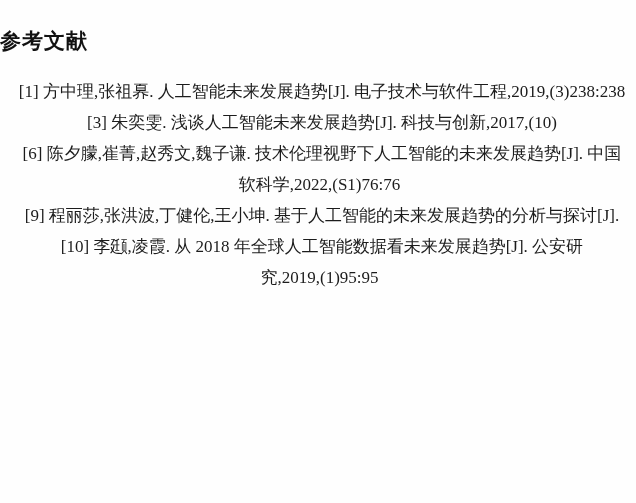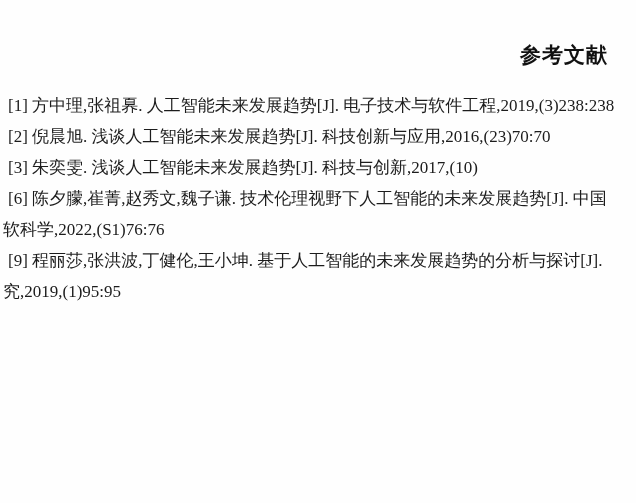--- a/index.html
+++ b/index.html
@@ -11,34 +11,35 @@
     position: relative;
     width: 636px;
     height: 503px;
     background: #fefefe;
     overflow: hidden;
     color: #1c1c1c;
     font-family: "Liberation Serif", "DejaVu Serif", serif;
   }
   .doc-title {
     margin: 0;
-    padding-top: 45px;
+    padding-top: 31px;
     width: 608px;
-    text-align: right;
+    text-align: left;
     font-size: 21px;
     line-height: 1;
     font-weight: bold;
     color: #111111;
     letter-spacing: 1px;
   }
   .ref-list {
     margin-top: 24px;
   }
   .ref-item {
     margin: 0;
+    text-align: center;
   }
   .ref-line {
     height: 31px;
     line-height: 31px;
     font-size: 17px;
     white-space: nowrap;
     overflow: hidden;
     color: #1c1c1c;
   }
   .ref-line.first {
@@ -51,29 +52,27 @@
 </head>
 <body>
 
 <div class="page">
   <h1 class="doc-title">参考文献</h1>
   <div class="ref-list" id="ref-list">
       <div class="ref-item">
         <div class="ref-line first">[1] 方中理,张祖奡. 人工智能未来发展趋势[J]. 电子技术与软件工程,2019,(3)238:238</div>
       </div>
       <div class="ref-item">
-        <div class="ref-line first">[2] 倪晨旭. 浅谈人工智能未来发展趋势[J]. 科技创新与应用,2016,(23)70:70</div>
-      </div>
-      <div class="ref-item">
         <div class="ref-line first">[3] 朱奕雯. 浅谈人工智能未来发展趋势[J]. 科技与创新,2017,(10)</div>
       </div>
       <div class="ref-item">
         <div class="ref-line first">[6] 陈夕朦,崔菁,赵秀文,魏子谦. 技术伦理视野下人工智能的未来发展趋势[J]. 中国</div>
         <div class="ref-line cont">软科学,2022,(S1)76:76</div>
       </div>
       <div class="ref-item">
         <div class="ref-line first">[9] 程丽莎,张洪波,丁健伦,王小坤. 基于人工智能的未来发展趋势的分析与探讨[J].</div>
       </div>
       <div class="ref-item">
+        <div class="ref-line first">[10] 李颋,凌霞. 从 2018 年全球人工智能数据看未来发展趋势[J]. 公安研</div>
         <div class="ref-line cont">究,2019,(1)95:95</div>
       </div>
     </div>
 </div>
 
 </body></html>

